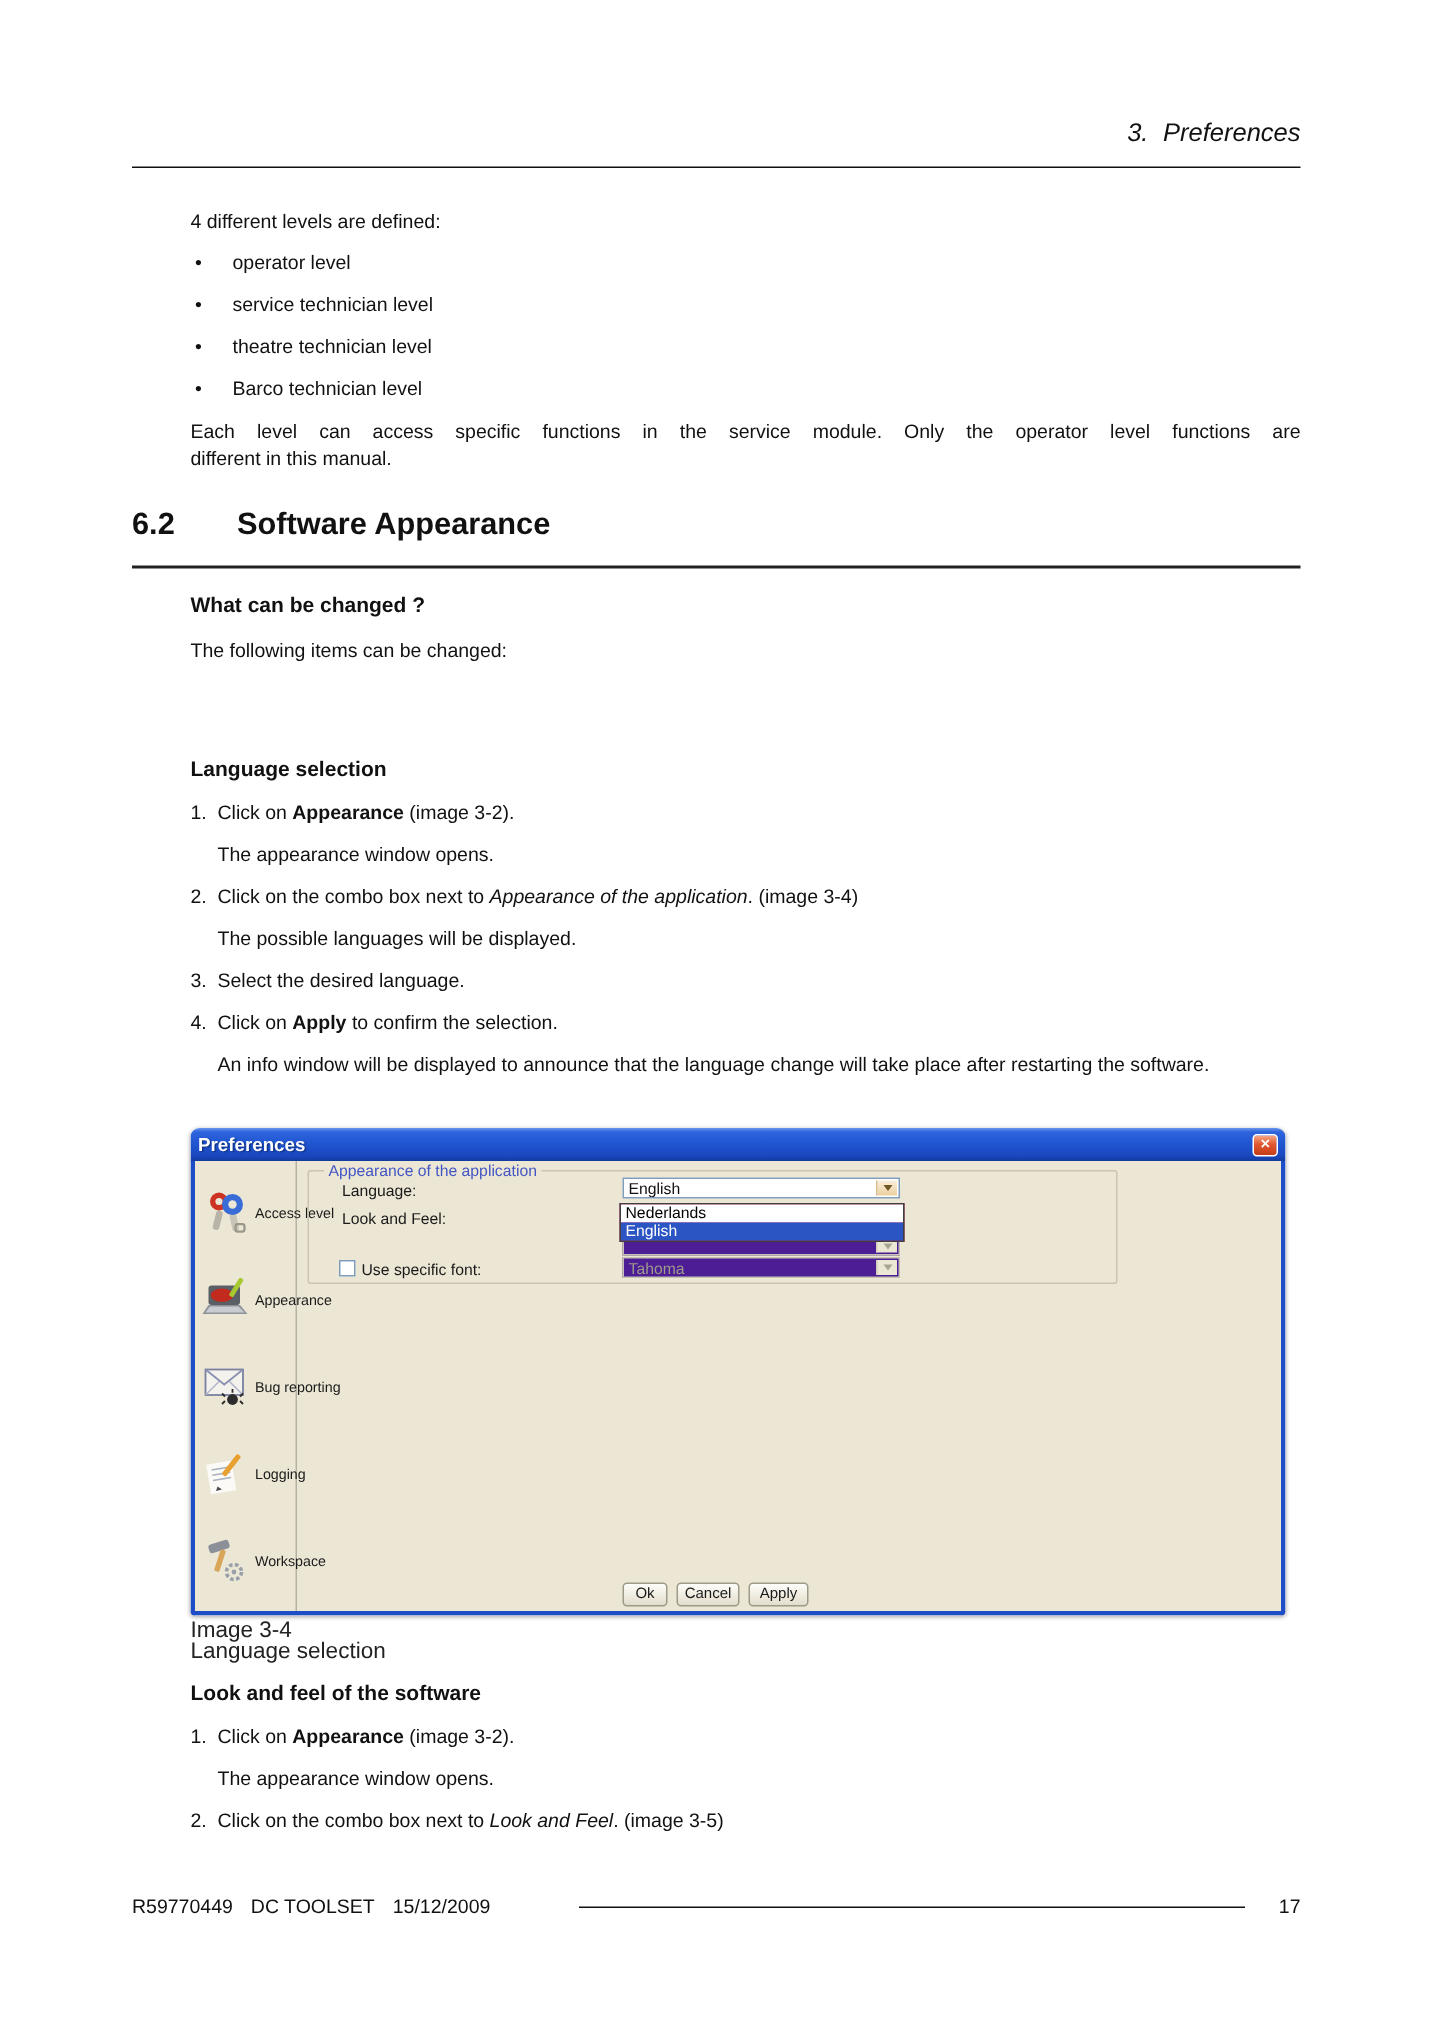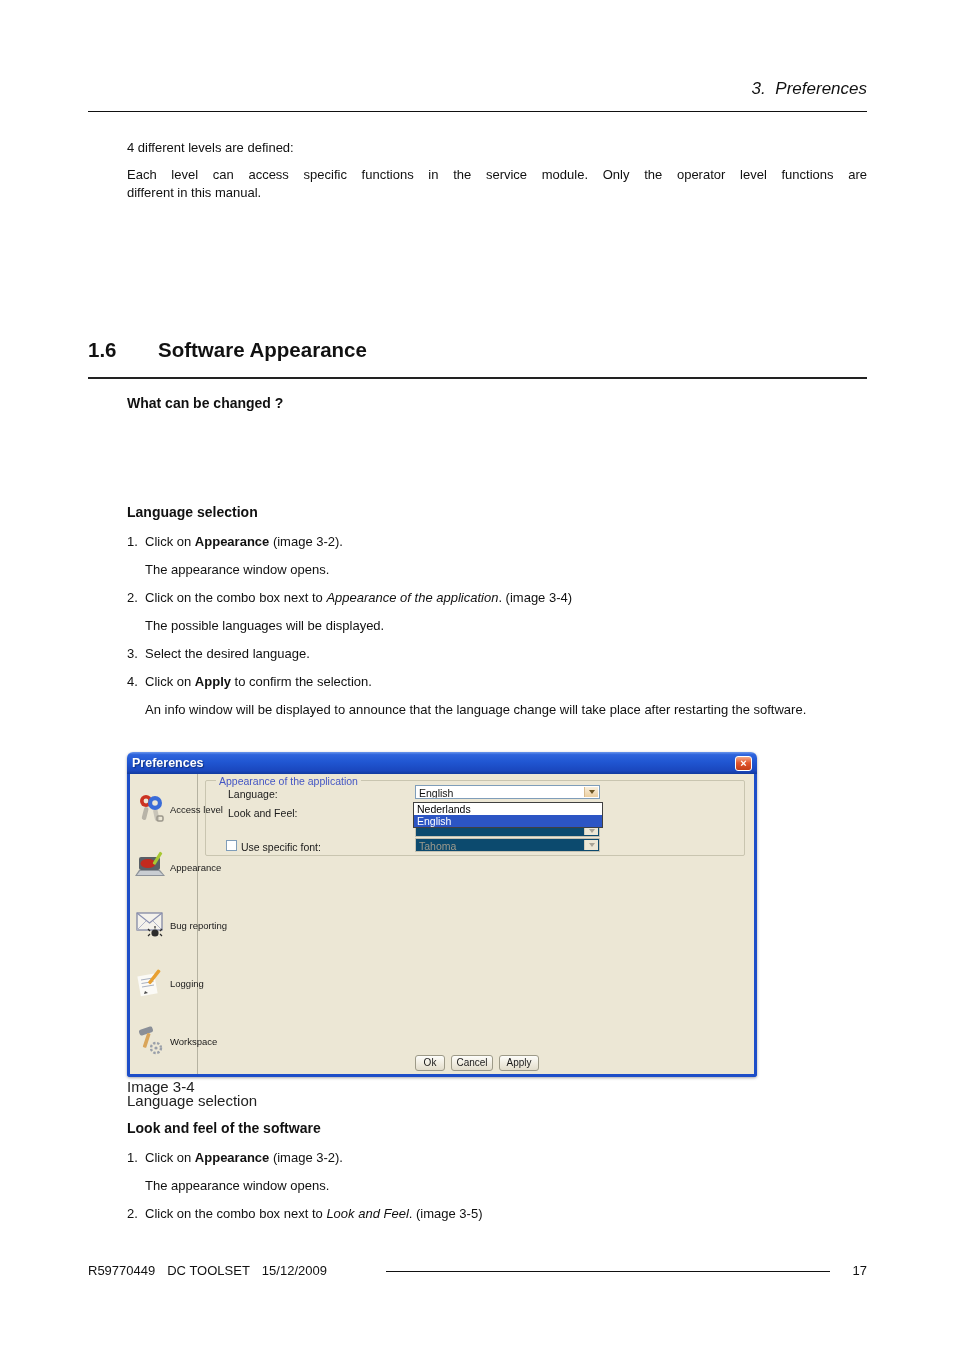--- a/index.html
+++ b/index.html
@@ -27,21 +27,21 @@
   .steps { margin-top:12px; }
   .step, .step-result { position:relative; padding-left:18px; margin-top:10px; }
   .step .num { position:absolute; left:0; }
   
   .section-head { position:absolute; left:88px; top:338px; width:779px; font-size:20.5px; font-weight:bold; display:flex; }
   .section-head .sec-num { width:70px; }
   .rule-sec { position:absolute; left:88px; width:779px; top:377px; height:2px; background:#222; }
   
   .caption { position:absolute; left:127px; top:1080px; font-size:15px; line-height:13.5px; color:#222; }
   
-  .xp-window { position:absolute; left:127px; top:752px; width:630px; height:325px;
+  .xp-window { position:absolute; left:127px; top:752px; width:730px; height:325px;
     font-size:10.5px; line-height:12px; border-radius:6px 6px 3px 3px; overflow:hidden;
     box-shadow:0 1px 3px rgba(0,0,0,.35); }
   .xp-titlebar { height:22px; display:flex; align-items:center; padding:0 5px;
     background:linear-gradient(180deg,#6a96ec 0%, #2e64dc 12%, #2056d2 45%, #1a47be 85%, #123a9e 100%);
     color:#fff; font-weight:bold; font-size:12.5px; text-shadow:1px 1px 1px #103080; }
   .xp-close { margin-left:auto; width:17px; height:15px; border:1px solid #fff; border-radius:3px;
     background:linear-gradient(180deg,#f4a988,#e2572e 45%,#c43d18);
     color:#fff; font-size:11px; line-height:13px; text-align:center; font-weight:bold; text-shadow:none; cursor:default; }
   .xp-content { display:flex; height:303px; background:#ece7d5;
     border-left:3px solid #1d4ec8; border-right:3px solid #1d4ec8; border-bottom:3px solid #1d4ec8; }
@@ -49,21 +49,21 @@
     display:flex; flex-direction:column; align-items:center; }
   .side-item { width:100%; height:58px; display:flex; flex-direction:row; align-items:center; }
   .side-icon { width:40px; height:34px; }
   .side-label { font-size:9.5px; margin-top:1px; color:#1a1a1a; white-space:nowrap; }
   .xp-main { position:relative; flex:1; }
   .groupbox { position:absolute; left:7px; top:6px; width:540px; height:76px;
     border:1px solid #c9c5b0; border-radius:2px; }
   .group-label { position:absolute; top:-6px; left:10px; background:#ece7d5; padding:0 3px; color:#4456c4; }
   .fld-label { position:absolute; color:#1a1a1a; }
   .combo { position:absolute; width:185px; height:14px; background:#fff; border:1px solid #7f9db9; padding:1px 16px 0 3px; overflow:hidden; }
-  .combo.disabled { background:#0c4a6e; border-color:#c5c2b2; color:#9e9a8c; }
+  .combo.disabled { background:#4c1d95; border-color:#c5c2b2; color:#9e9a8c; }
   .arrow-btn { position:absolute; right:1px; top:1px; bottom:1px; width:14px;
     background:linear-gradient(180deg,#f9efdc,#eccfa0); border-left:1px solid #d8bb8e;
     display:flex; align-items:center; justify-content:center; }
   .arrow-btn::after { content:""; border-left:3px solid transparent; border-right:3px solid transparent; border-top:4px solid #6d5524; }
   .arrow-btn.disabled { background:#ece7d5; border-left:1px solid #cfccba; }
   .arrow-btn.disabled::after { border-top-color:#a8a496; }
   .droplist { position:absolute; left:215px; top:28px; width:190px; background:#be185d; border:1px solid #404040; z-index:5; }
   .opt { height:12px; padding:0 3px; line-height:12px; color:#000; background:#fff; }
   .opt.selected { background:#2c55c4; color:#fff; }
   .checkbox { position:absolute; width:11px; height:11px; background:#fff; border:1px solid #7f9db9; }
@@ -73,32 +73,39 @@
 </head>
 <body>
 
 <div class="page">
 
   <div class="running-header">3. Preferences</div>
   <div class="rule-top"></div>
 
   <div class="body-block" style="top:139px;">
     <div>4 different levels are defined:</div>
+    <ul class="bullets">
+      <li><span>operator level</span></li>
+      <li><span>service technician level</span></li>
+      <li><span>theatre technician level</span></li>
+      <li><span>Barco technician level</span></li>
+    </ul>
     <div class="para just">Each level can access specific functions in the service module. Only the operator level functions are</div>
     <div>different in this manual.</div>
   </div>
 
   <div class="section-head">
-    <span class="sec-num">1.6</span>
+    <span class="sec-num">6.2</span>
     <span>Software Appearance</span>
   </div>
   <div class="rule-sec"></div>
 
   <div class="body-block" style="top:394px;">
     <div class="subhead">What can be changed ?</div>
+    <div style="margin-top:13px;">The following items can be changed:</div>
   </div>
 
   <div class="body-block" style="top:503px;">
     <div class="subhead">Language selection</div>
     <div class="steps">
       <div class="step">
         <span class="num">1.</span><span>Click on </span><b>Appearance</b><span> (image 3-2).</span>
       </div>
       <div class="step-result">The appearance window opens.</div>
       <div class="step">

